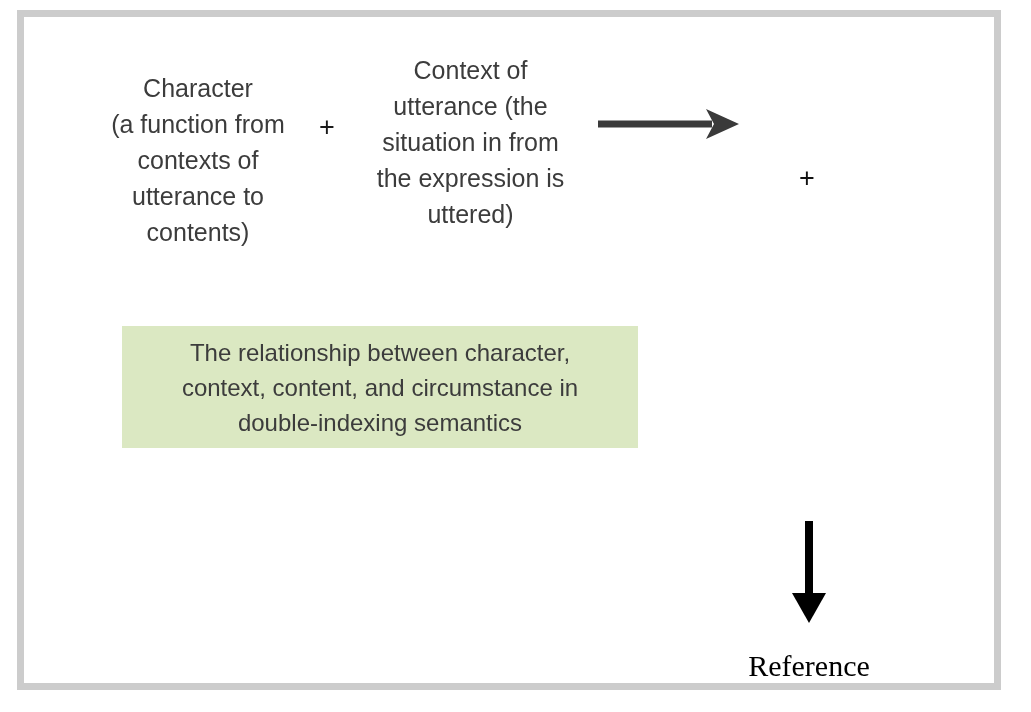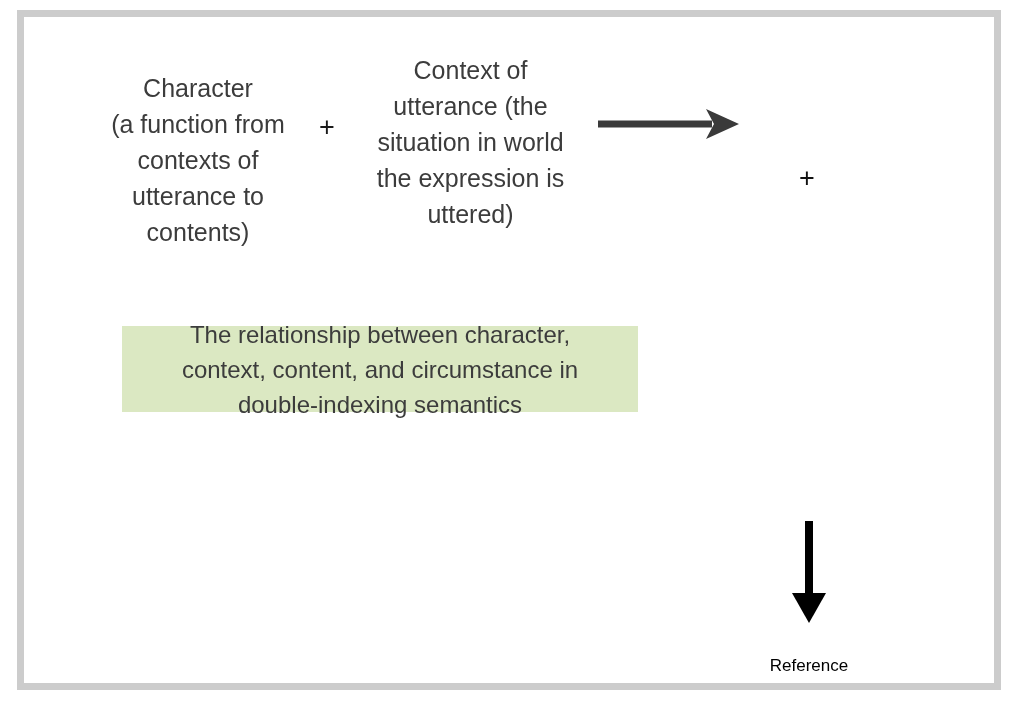--- a/index.html
+++ b/index.html
@@ -123,32 +123,33 @@
     left: 786px;
     top: 518px;
     width: 46px;
     height: 108px;
   }
 
   #node-reference {
     left: 700px;
     top: 650px;
     width: 218px;
-    font-size: 17px;
+    font-size: 30px;
     line-height: 32px;
     color: #000000;
+    font-family: Liberation Serif, serif;
   }
 
   
   #caption-box {
     position: absolute;
     left: 122px;
     top: 326px;
     width: 516px;
-    height: 86px;
+    height: 122px;
     background: #dbe8c2;
     box-sizing: border-box;
     display: flex;
     align-items: center;
     justify-content: center;
   }
 
   #caption-text {
     font-size: 24px;
     line-height: 35px;
@@ -170,21 +171,21 @@
   <div class="node" id="node-character">Character
 (a function from
 contexts of
 utterance to
 contents)</div>
 
   <div id="plus-1">+</div>
 
   <div class="node" id="node-context">Context of
 utterance (the
-situation in world
+situation in from
 the expression is
 uttered)</div>
 
   <div id="arrow-horizontal">
     <svg width="150" height="42" viewBox="0 0 150 42" xmlns="http://www.w3.org/2000/svg">
       <line x1="4" y1="21" x2="118" y2="21" stroke="#3a3a3a" stroke-width="7"></line>
       <polygon points="112,6 145,21 112,36 120,21" fill="#3a3a3a"></polygon>
     </svg>
   </div>
 

